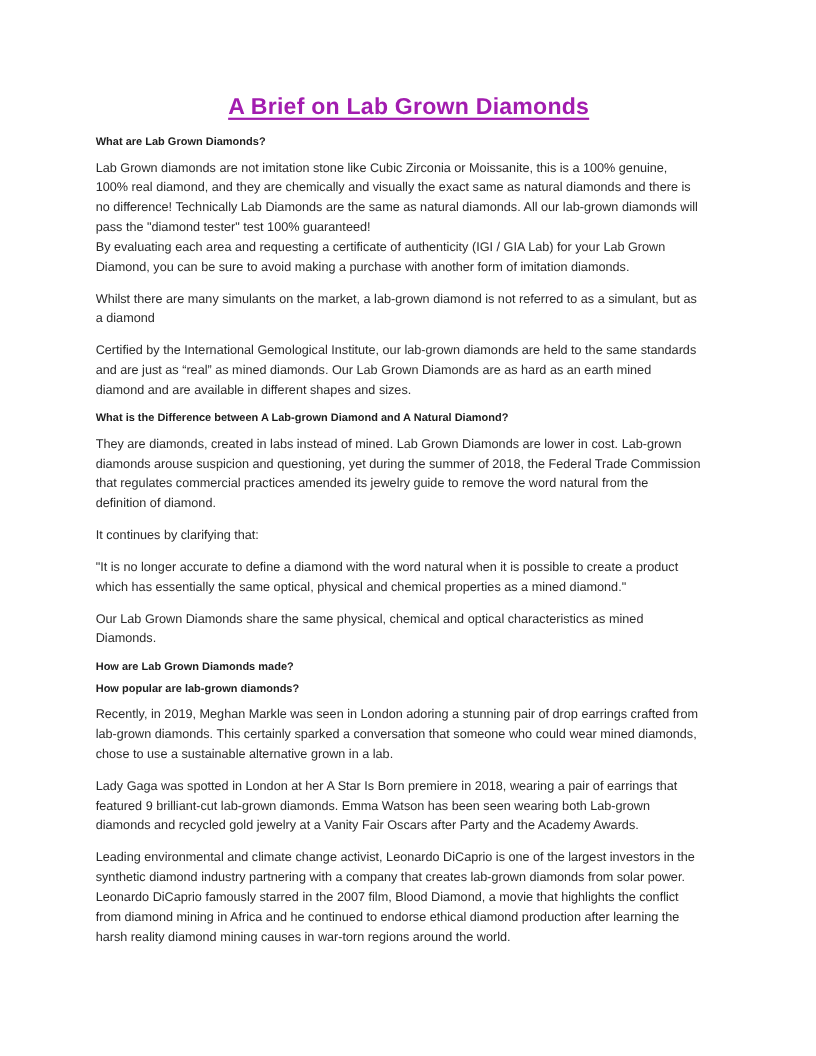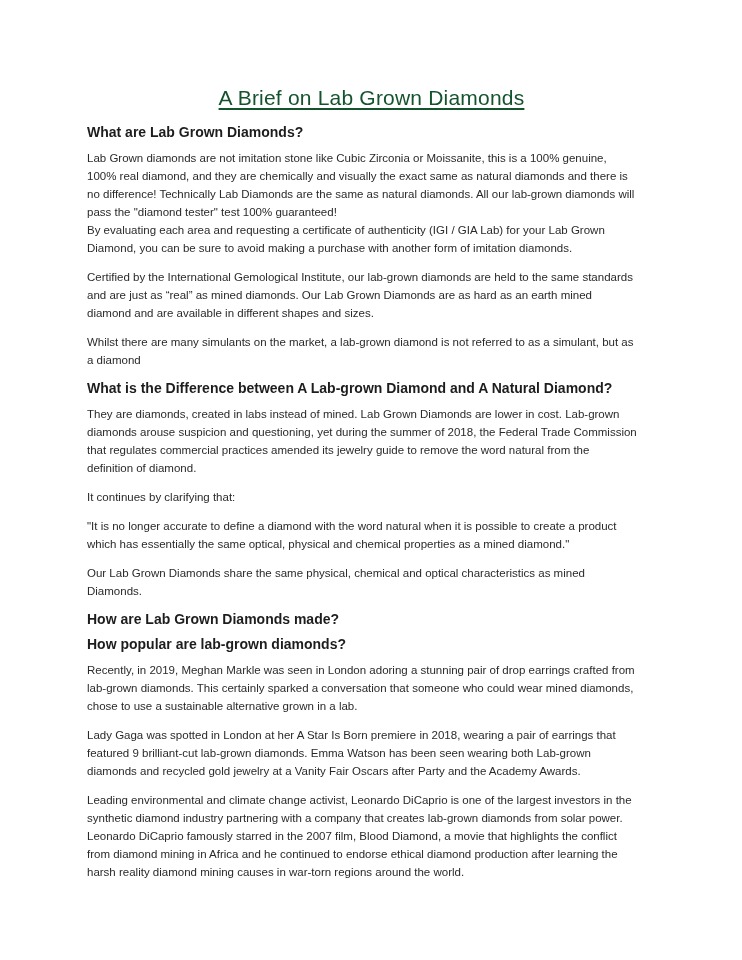--- a/index.html
+++ b/index.html
@@ -13,29 +13,29 @@
     background: #ffffff;
   }
   .page {
     width: 742px;
     height: 960px;
     padding: 86px 86px 0 87px;
   }
   .doc-title {
     text-align: center;
     font-size: 21px;
-    font-weight: normal;
-    color: #14532d;
+    font-weight: bold;
+    color: #a21caf;
     text-decoration: underline;
     text-underline-offset: 3px;
     margin-bottom: 14px;
     letter-spacing: 0.2px;
   }
   .section h2 {
-    font-size: 14px;
+    font-size: 10px;
     font-weight: bold;
     color: #1d1d1d;
     margin: 8px 0 9px 0;
   }
   .section.tight h2 {
     margin-bottom: 2px;
   }
   .section p {
     font-size: 11.5px;
     line-height: 18px;
@@ -51,22 +51,22 @@
 
   <h1 class="doc-title">A Brief on Lab Grown Diamonds</h1>
 
   <div class="section">
     <h2>What are Lab Grown Diamonds?</h2>
     <p>Lab Grown diamonds are not imitation stone like Cubic Zirconia or Moissanite, this is a 100% genuine, 100% real diamond, and they are chemically and visually the exact same as natural diamonds and there is no difference! Technically Lab Diamonds are the same as natural diamonds. All our lab-grown diamonds will pass the "diamond tester" test 100% guaranteed!
 By evaluating each area and requesting a certificate of authenticity (IGI / GIA Lab) for your Lab Grown Diamond, you can be sure to avoid making a purchase with another form of imitation diamonds.</p>
   </div>
 
   <div class="section tight">
+    <p>Whilst there are many simulants on the market, a lab-grown diamond is not referred to as a simulant, but as a diamond</p>
     <p>Certified by the International Gemological Institute, our lab-grown diamonds are held to the same standards and are just as “real” as mined diamonds. Our Lab Grown Diamonds are as hard as an earth mined diamond and are available in different shapes and sizes.</p>
-    <p>Whilst there are many simulants on the market, a lab-grown diamond is not referred to as a simulant, but as a diamond</p>
   </div>
 
   <div class="section">
     <h2>What is the Difference between A Lab-grown Diamond and A Natural Diamond?</h2>
     <p>They are diamonds, created in labs instead of mined. Lab Grown Diamonds are lower in cost. Lab-grown diamonds arouse suspicion and questioning, yet during the summer of 2018, the Federal Trade Commission that regulates commercial practices amended its jewelry guide to remove the word natural from the definition of diamond.</p>
     <p>It continues by clarifying that:</p>
     <p>"It is no longer accurate to define a diamond with the word natural when it is possible to create a product which has essentially the same optical, physical and chemical properties as a mined diamond."</p>
     <p>Our Lab Grown Diamonds share the same physical, chemical and optical characteristics as mined Diamonds.</p>
   </div>
 

